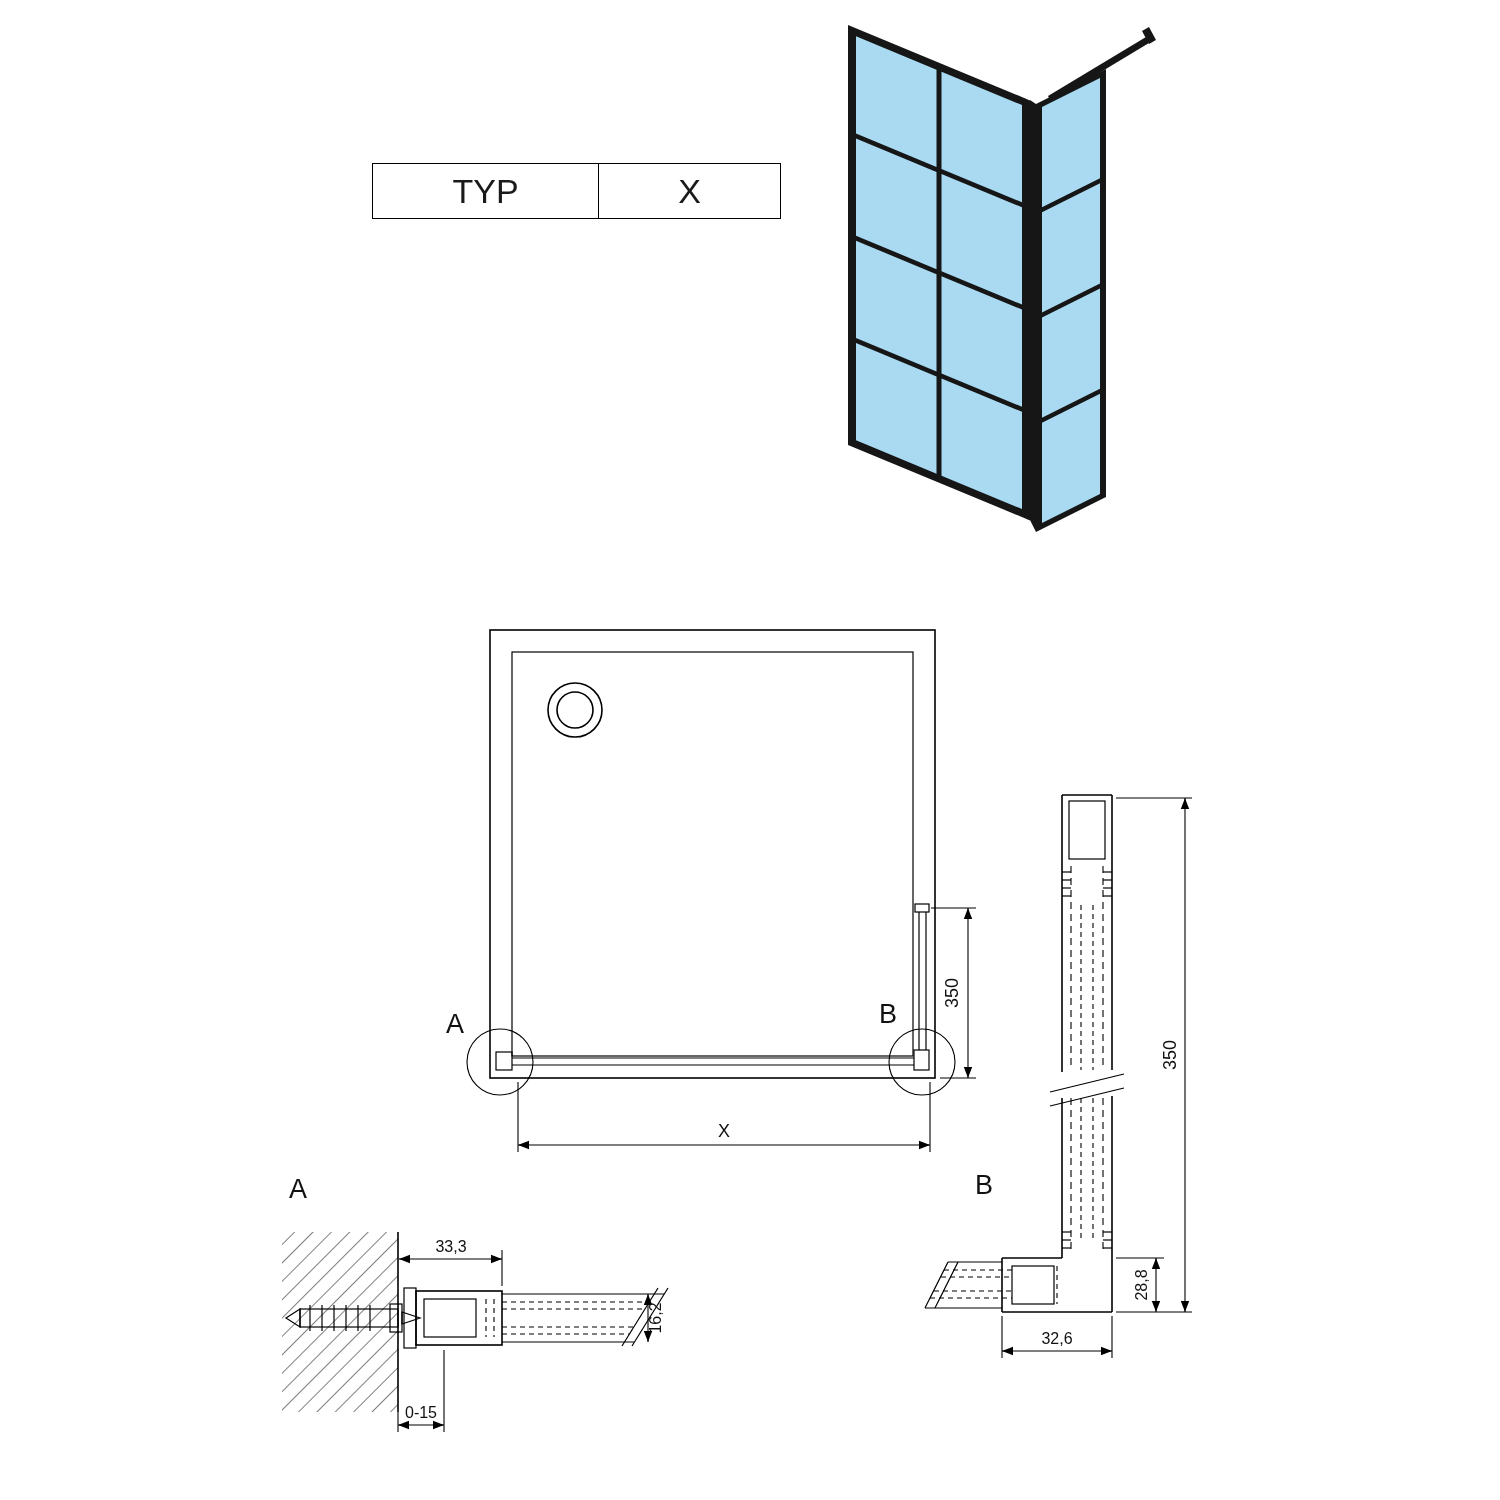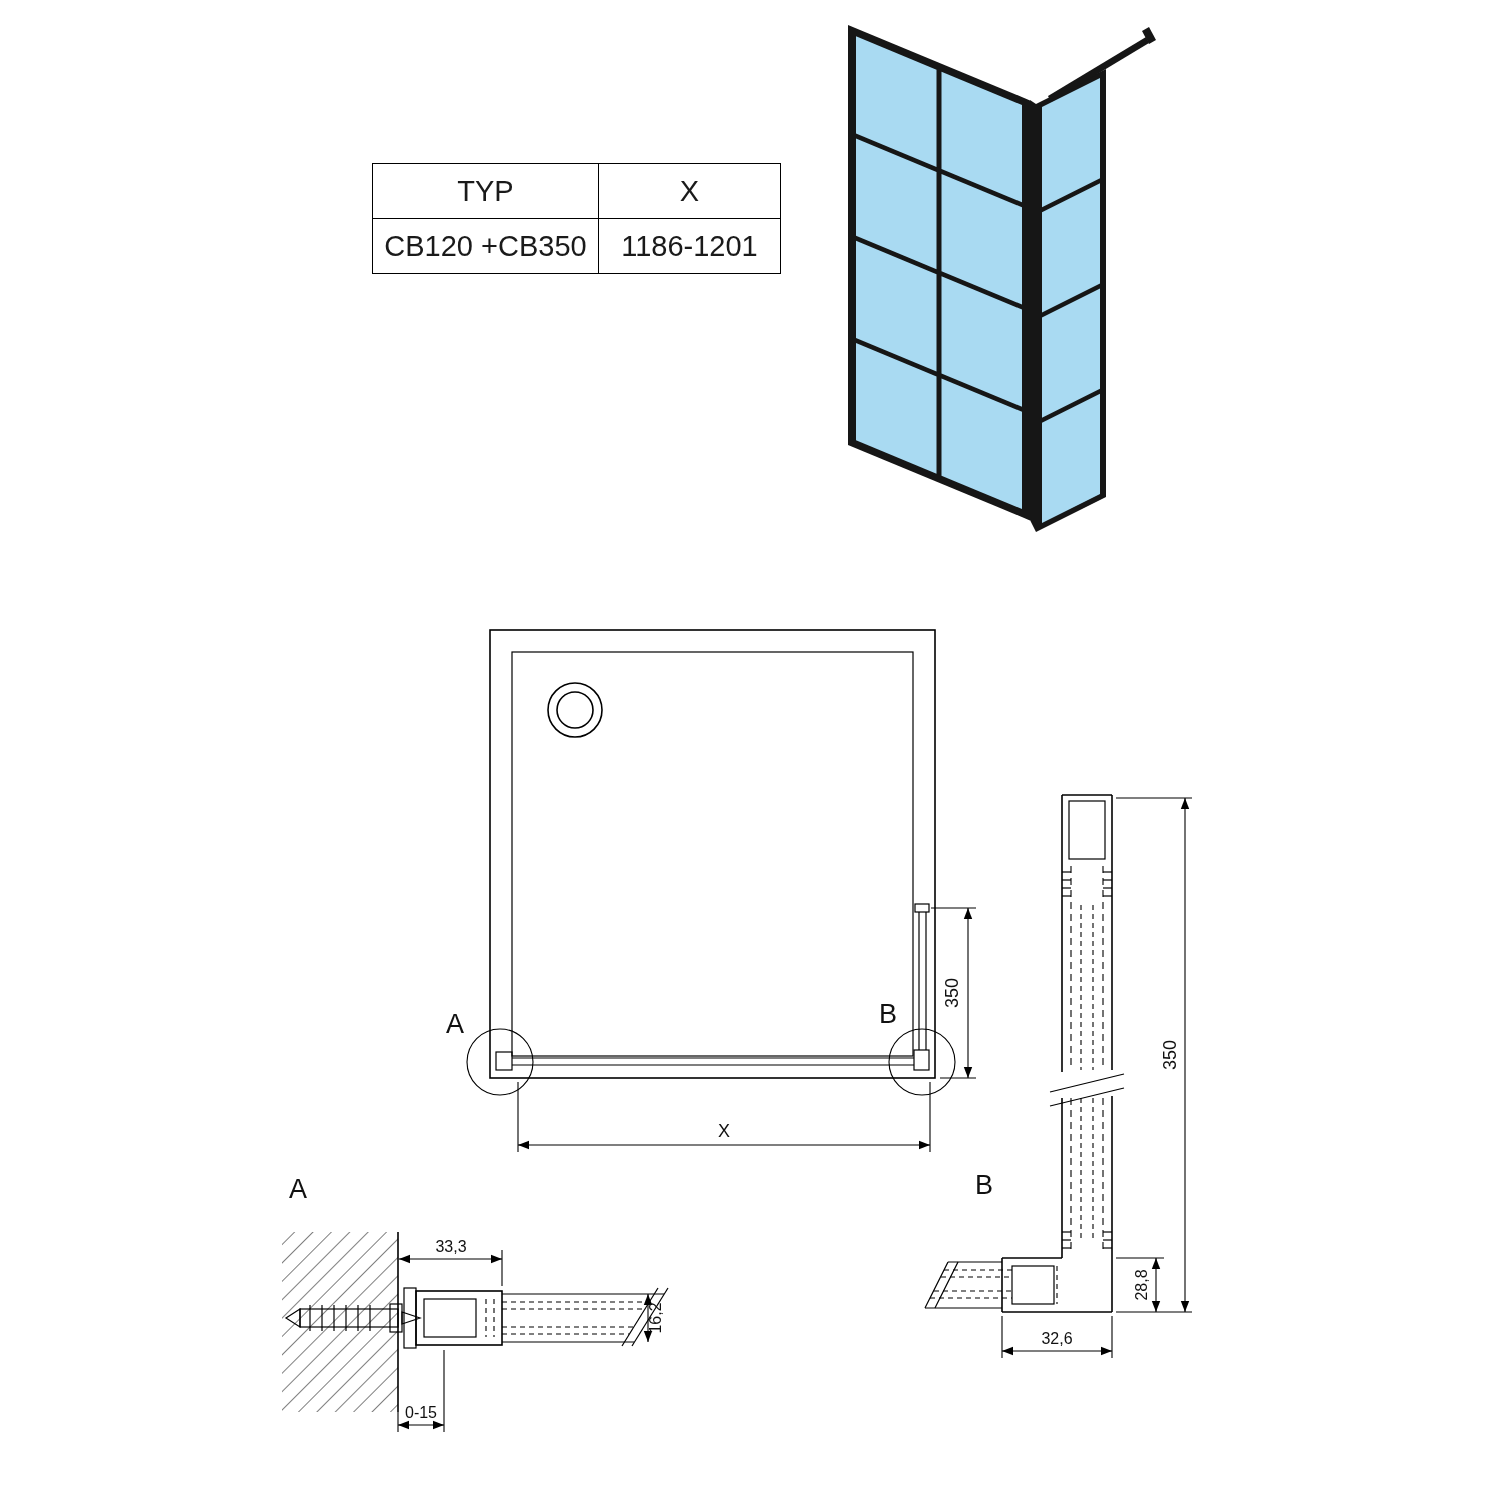--- a/index.html
+++ b/index.html
@@ -2,21 +2,21 @@
 <html><head>
 <meta charset="utf-8">
 <style>
   * { margin:0; padding:0; box-sizing:border-box; }
   html,body { background:#ffffff; }
   body { width:1500px; height:1500px; font-family:"Liberation Sans", sans-serif; }
   #canvas { position:relative; width:1500px; height:1500px; background:#ffffff; overflow:hidden; }
   #canvas > svg { position:absolute; left:0; top:0; }
 
   table.spec { position:absolute; left:372px; top:163px; border-collapse:collapse;
-               font-size:29px; color:#1a1a1a; background:#fff; }
+               font-size:34px; color:#1a1a1a; background:#fff; }
   table.spec th, table.spec td { border:1.5px solid #000; text-align:center;
                font-weight:400; height:55px; padding:0 6px; }
   table.spec .col-typ { width:226px; }
   table.spec .col-x  { width:182px; }
 
   svg text { font-family:"Liberation Sans", sans-serif; fill:#111; }
   .dtxt { font-size:18px; text-anchor:middle; }
   .stxt { font-size:16px; text-anchor:middle; }
   .lbl  { font-size:27px; text-anchor:middle; }
   .thin { stroke:#000; stroke-width:1.1; fill:none; }
@@ -33,24 +33,20 @@
 <div id="canvas">
 
   <table class="spec">
     <thead>
       <tr>
         <th class="col-typ">TYP</th>
         <th class="col-x">X</th>
       </tr>
     </thead>
     <tbody>
-      <tr>
-        <td>CB120 +CB350</td>
-        <td>1186-1201</td>
-      </tr>
     </tbody>
   </table>
 
   <svg width="1500" height="1500" viewBox="0 0 1500 1500">
     <defs>
       <marker id="arr" viewBox="0 0 10 10" refX="10" refY="5" markerWidth="10" markerHeight="10" orient="auto-start-reverse">
         <path d="M0,1.2 L10,5 L0,8.8 z" fill="#000"></path>
       </marker>
       <pattern id="hatch" patternUnits="userSpaceOnUse" width="13" height="13" patternTransform="rotate(45)">
         <line x1="0" y1="0" x2="0" y2="13" stroke="#000" stroke-width="1"></line>

